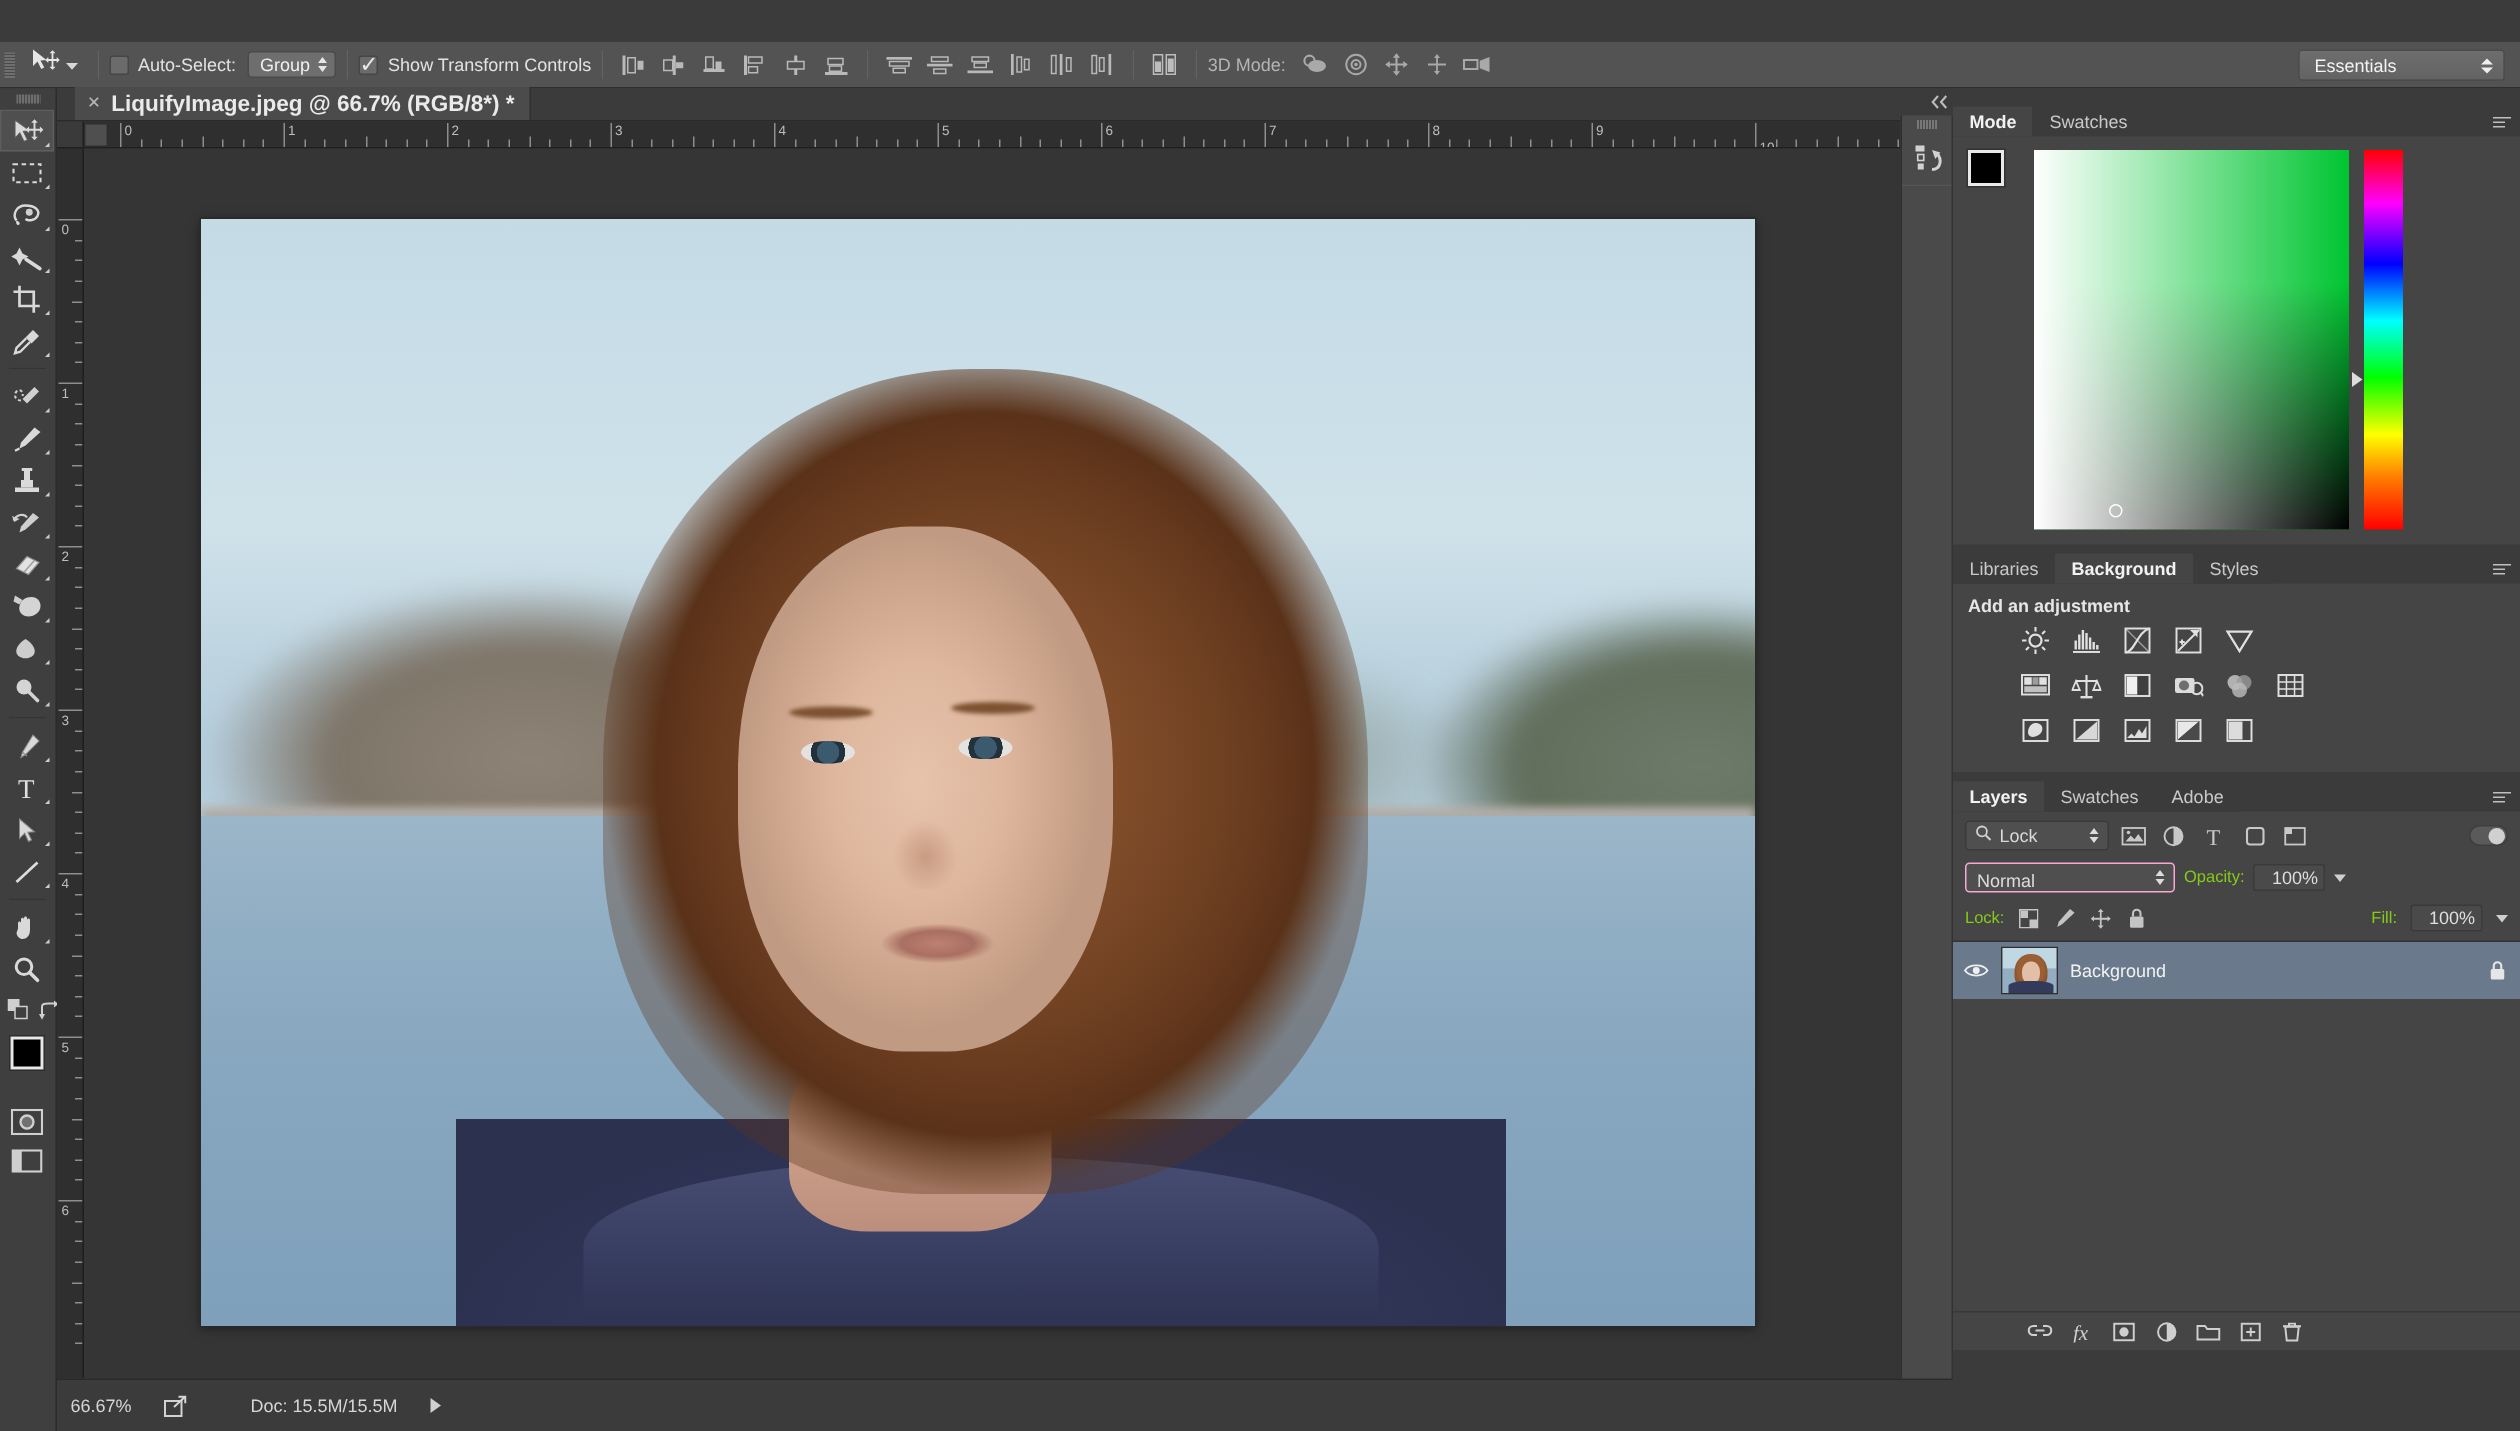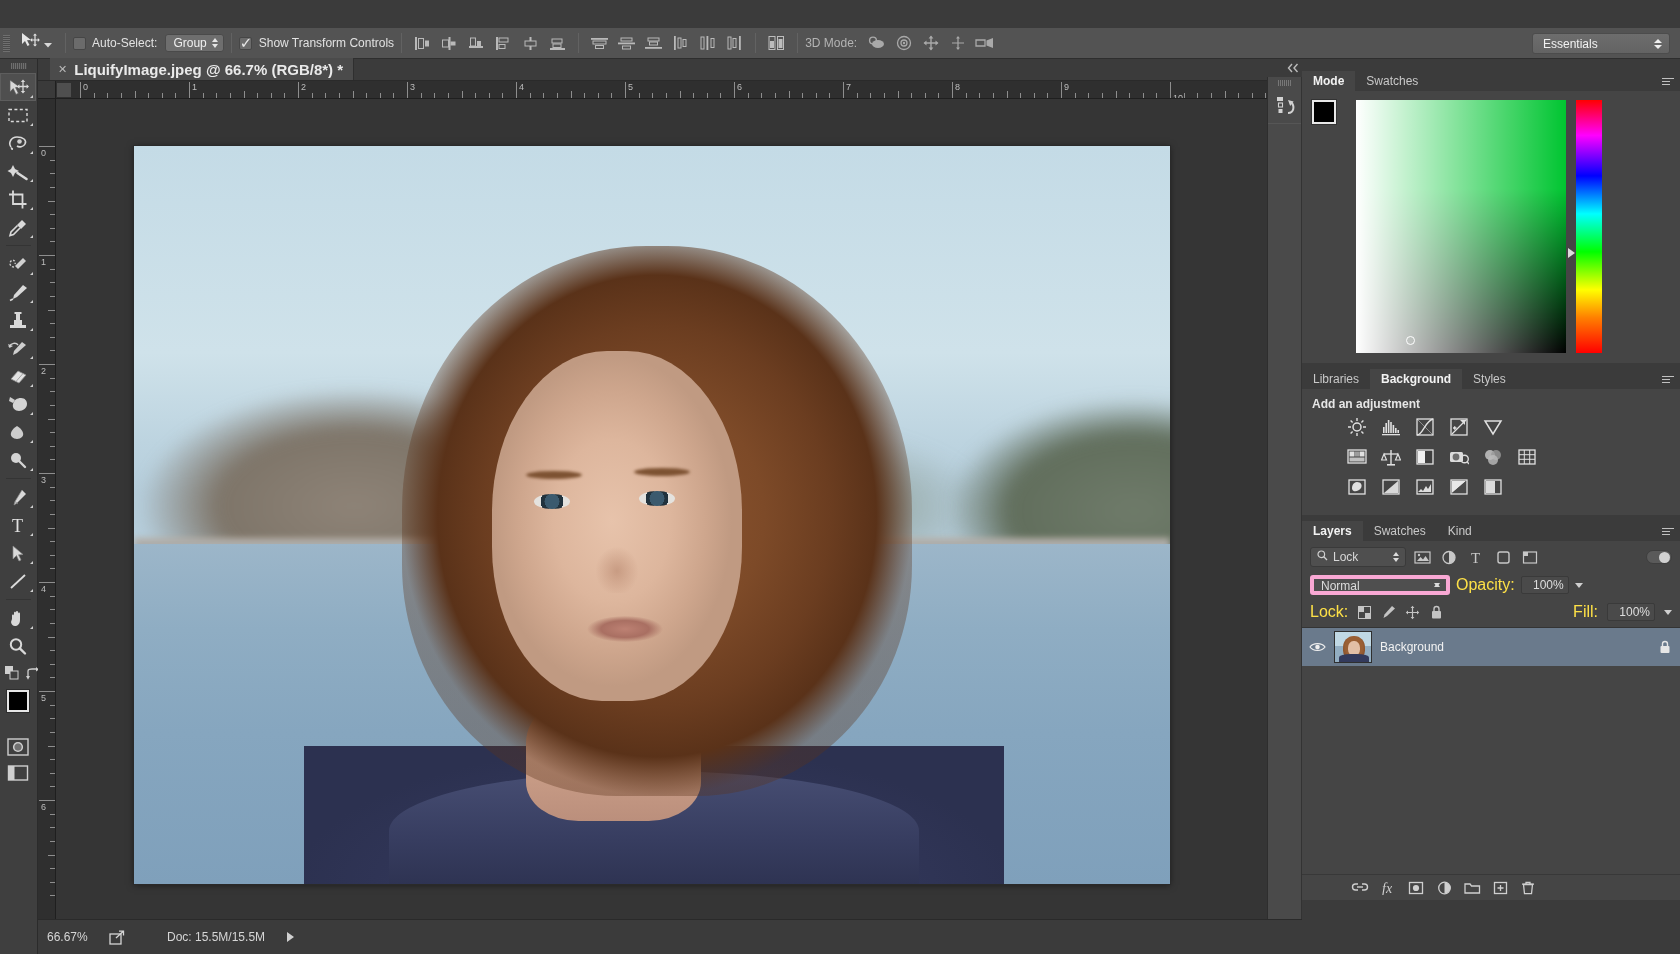--- a/index.html
+++ b/index.html
@@ -298,28 +298,28 @@
     border-top:4px solid #dcdcdc;
   }
   .lay-fico { width:22px;height:20px;display:flex;align-items:center;justify-content:center;}
   .lay-toggle {
     margin-left:auto; width:26px; height:14px; background:#5a5a5a; border-radius:7px;
     position:relative; border:1px solid #3e3e3e;
   }
   .lay-toggle i { position:absolute; right:1px; top:1px; width:11px;height:11px;border-radius:50%;background:#d0d0d0;}
   .lay-blend { display:flex;align-items:center; gap:6px; padding:3px 8px 4px 8px;}
   .lay-blendsel {
-    width:140px; height:20px; background:#4f4f4f; border:4px solid #f9a8d4; border-radius:3px;
-    display:flex;align-items:flex-start;padding-left:7px;position:relative;font-size:12px;color:#dcdcdc;
+    width:140px; height:20px; background:#4f4f4f; border:1px solid #f9a8d4; border-radius:3px;
+    display:flex;align-items:flex-end;padding-left:7px;position:relative;font-size:12px;color:#dcdcdc;
   }
   .lay-blendsel::after { content:""; position:absolute;right:6px;top:4px;
     width:0;height:0;border-left:3.5px solid transparent;border-right:3.5px solid transparent;border-bottom:4px solid #dcdcdc;}
   .lay-blendsel::before { content:""; position:absolute;right:6px;bottom:4px;
     width:0;height:0;border-left:3.5px solid transparent;border-right:3.5px solid transparent;border-top:4px solid #dcdcdc;}
-  .lbl { font-size:16px; color:#fde047; }
+  .lbl { font-size:11px; color:#84cc16; }
   .numbox {
     width:48px;height:18px;background:#4a4a4a;border:1px solid #3a3a3a;border-radius:2px;
     display:flex;align-items:center;justify-content:flex-end;padding-right:4px;
     font-size:12px;color:#dedede;
   }
   .caret { width:0;height:0;border-left:4px solid transparent;border-right:4px solid transparent;border-top:5px solid #cfcfcf;}
   .lay-lock { display:flex;align-items:center;gap:9px;padding:4px 8px 6px 8px;}
   .lock-ico { width:15px;height:15px;display:flex;align-items:center;justify-content:center;}
   .layer-list { border-top:1px solid #343434; }
   .layer-row {
@@ -1160,21 +1160,21 @@
 
     <div class="panel">
       <div class="panel-tabs">
         <div class="ptab active">
           <span>Layers</span>
         </div>
         <div class="ptab">
           <span>Swatches</span>
         </div>
         <div class="ptab">
-          <span>Kind</span>
+          <span>Adobe</span>
         </div>
         <div class="panel-menu">
             <i></i>
             <i></i>
             <i></i>
           </div>
       </div>
 
       <div class="lay-filter">
         <div class="lay-kind">

